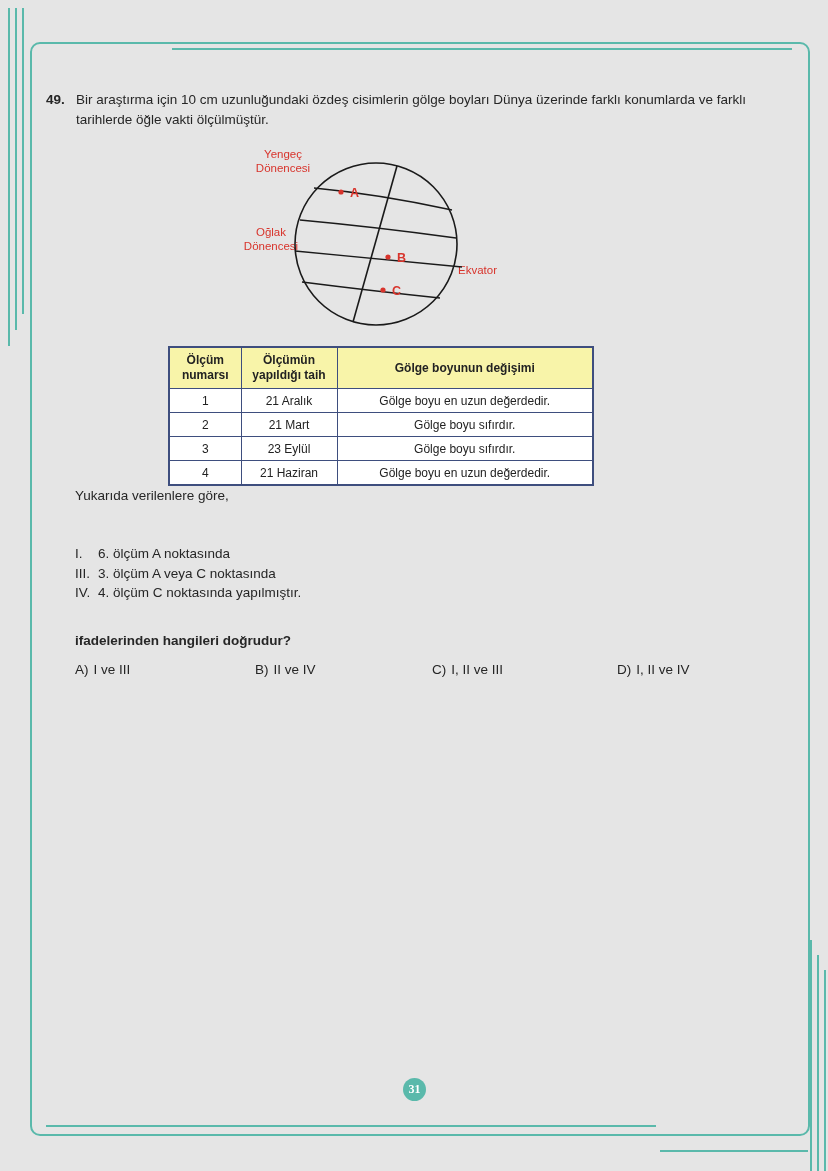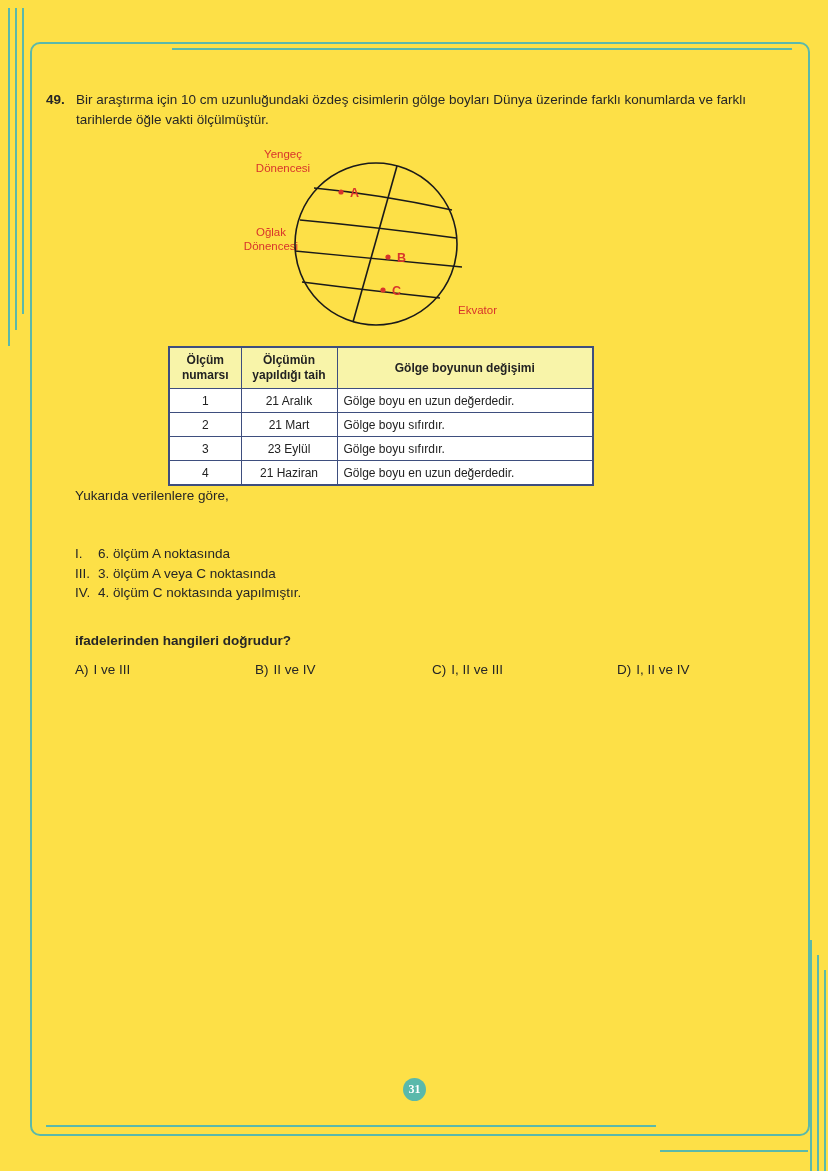--- a/index.html
+++ b/index.html
@@ -4,21 +4,21 @@
 <style>
   :root{
     --frame-teal:#5ab9ab;
     --accent-red:#d8342c;
     --table-header-bg:#f8f4a9;
     --table-border:#3e4e7e;
     --text-dark:#262626;
   }
   html,body{margin:0;padding:0;background:#fff;}
   .page{
-    position:relative;width:828px;height:1171px;background:#fde047;
+    position:relative;width:828px;height:1171px;background:#e5e5e5;
     font-family:"Liberation Sans", sans-serif;color:var(--text-dark);overflow:hidden;
   }
   
   .frame-main{position:absolute;left:30px;top:42px;width:776px;height:1090px;
     border:2px solid var(--frame-teal);border-radius:10px;}
   .accent{position:absolute;background:var(--frame-teal);}
   .v1{left:8px;top:8px;width:2px;height:338px;}
   .v2{left:15px;top:8px;width:2px;height:322px;}
   .v3{left:22px;top:8px;width:2px;height:306px;}
   .h-top{left:172px;top:48px;width:620px;height:2px;}
@@ -35,29 +35,29 @@
 
   
   .globe-svg{position:absolute;left:288px;top:156px;}
   .globe-line{fill:none;stroke:#1a1a1a;stroke-width:1.6px;}
   .lat-line{fill:none;stroke:#1a1a1a;stroke-width:1.3px;}
   .pt{fill:var(--accent-red);}
   .pt-label{fill:var(--accent-red);font-family:"Liberation Sans",sans-serif;
     font-size:12.5px;font-weight:bold;}
   .d-label{position:absolute;color:var(--accent-red);font-size:11.5px;line-height:1.2;
     text-align:center;}
-  .d-label.equator{white-space:nowrap;text-align:right;margin-top:40px;}
+  .d-label.equator{white-space:nowrap;text-align:right;}
 
   
   .mtable{position:absolute;left:168px;top:346px;border-collapse:collapse;table-layout:fixed;
     font-size:12px;color:#222;border:2px solid var(--table-border);}
   .mtable th,.mtable td{border:1px solid var(--table-border);}
   .mtable th{background:var(--table-header-bg);font-weight:bold;text-align:center;
     padding:5px 6px;line-height:1.25;}
-  .mtable td{padding:2.5px 6px;height:18px;background:#fff;}
+  .mtable td{padding:2.5px 6px;height:18px;background:#fff;text-align:center;}
   .mtable td.c{text-align:center;}
 
   
   .given{position:absolute;left:75px;top:488px;font-weight:normal;font-size:13.5px;}
   .statements{position:absolute;left:75px;top:544px;font-size:13.5px;}
   .stmt{display:flex;line-height:19.5px;}
   .stmt .roman{width:23px;flex:0 0 23px;}
   .prompt{position:absolute;left:75px;top:633px;font-weight:bold;font-size:13.5px;}
   .options{position:absolute;left:0;top:662px;width:828px;height:20px;}
   .opt{position:absolute;top:0;font-size:13.5px;display:flex;gap:5px;white-space:nowrap;}

